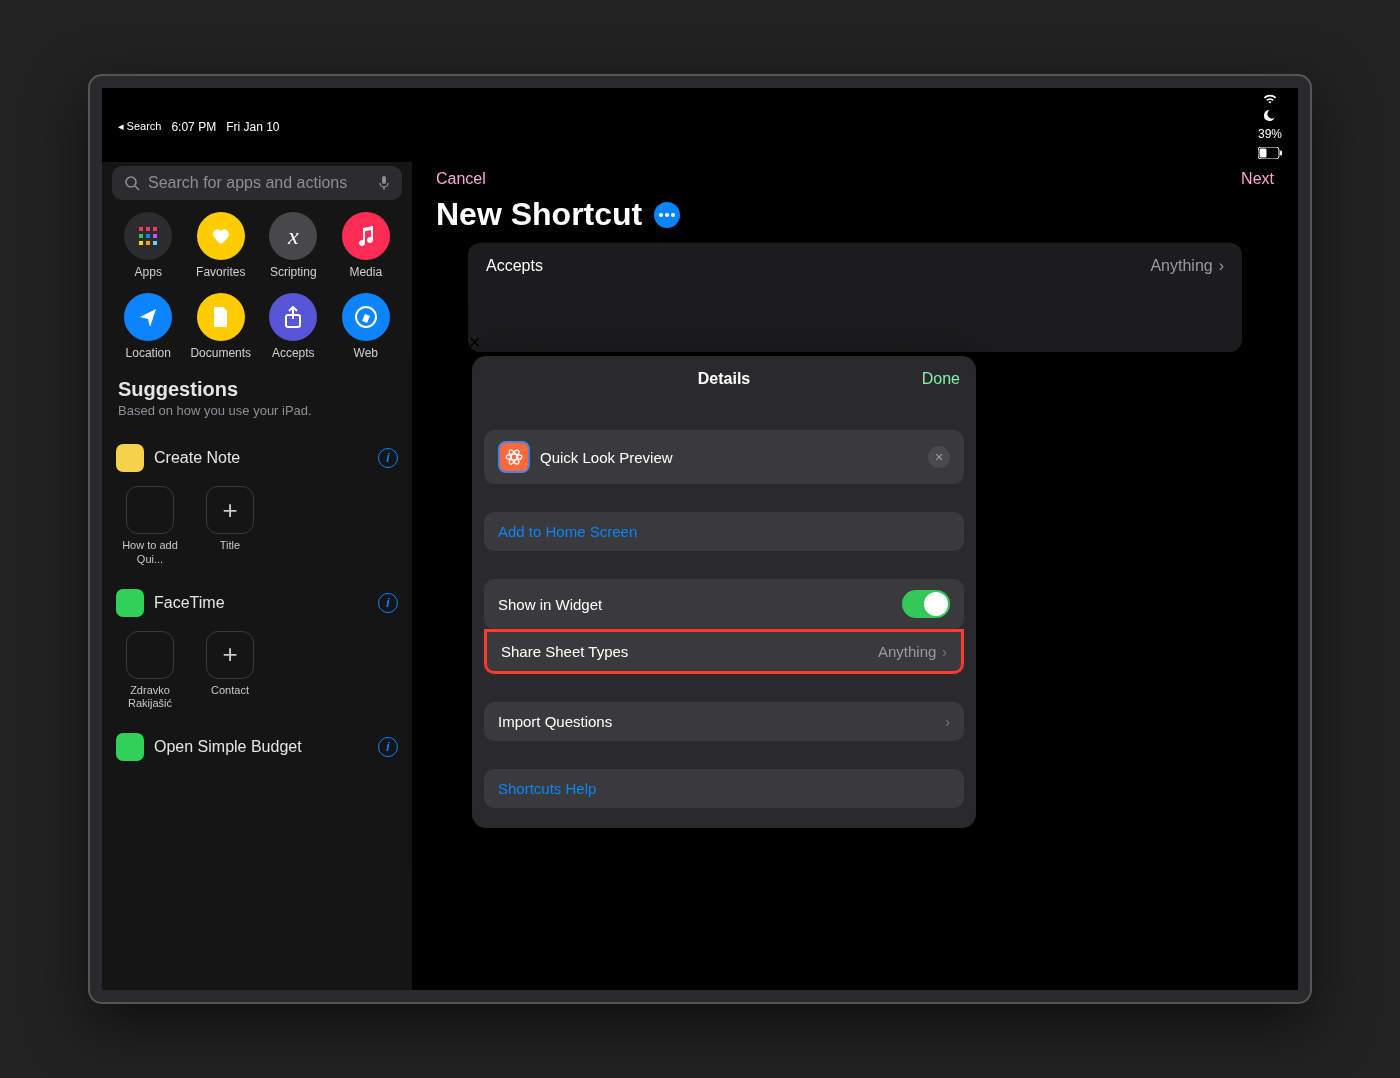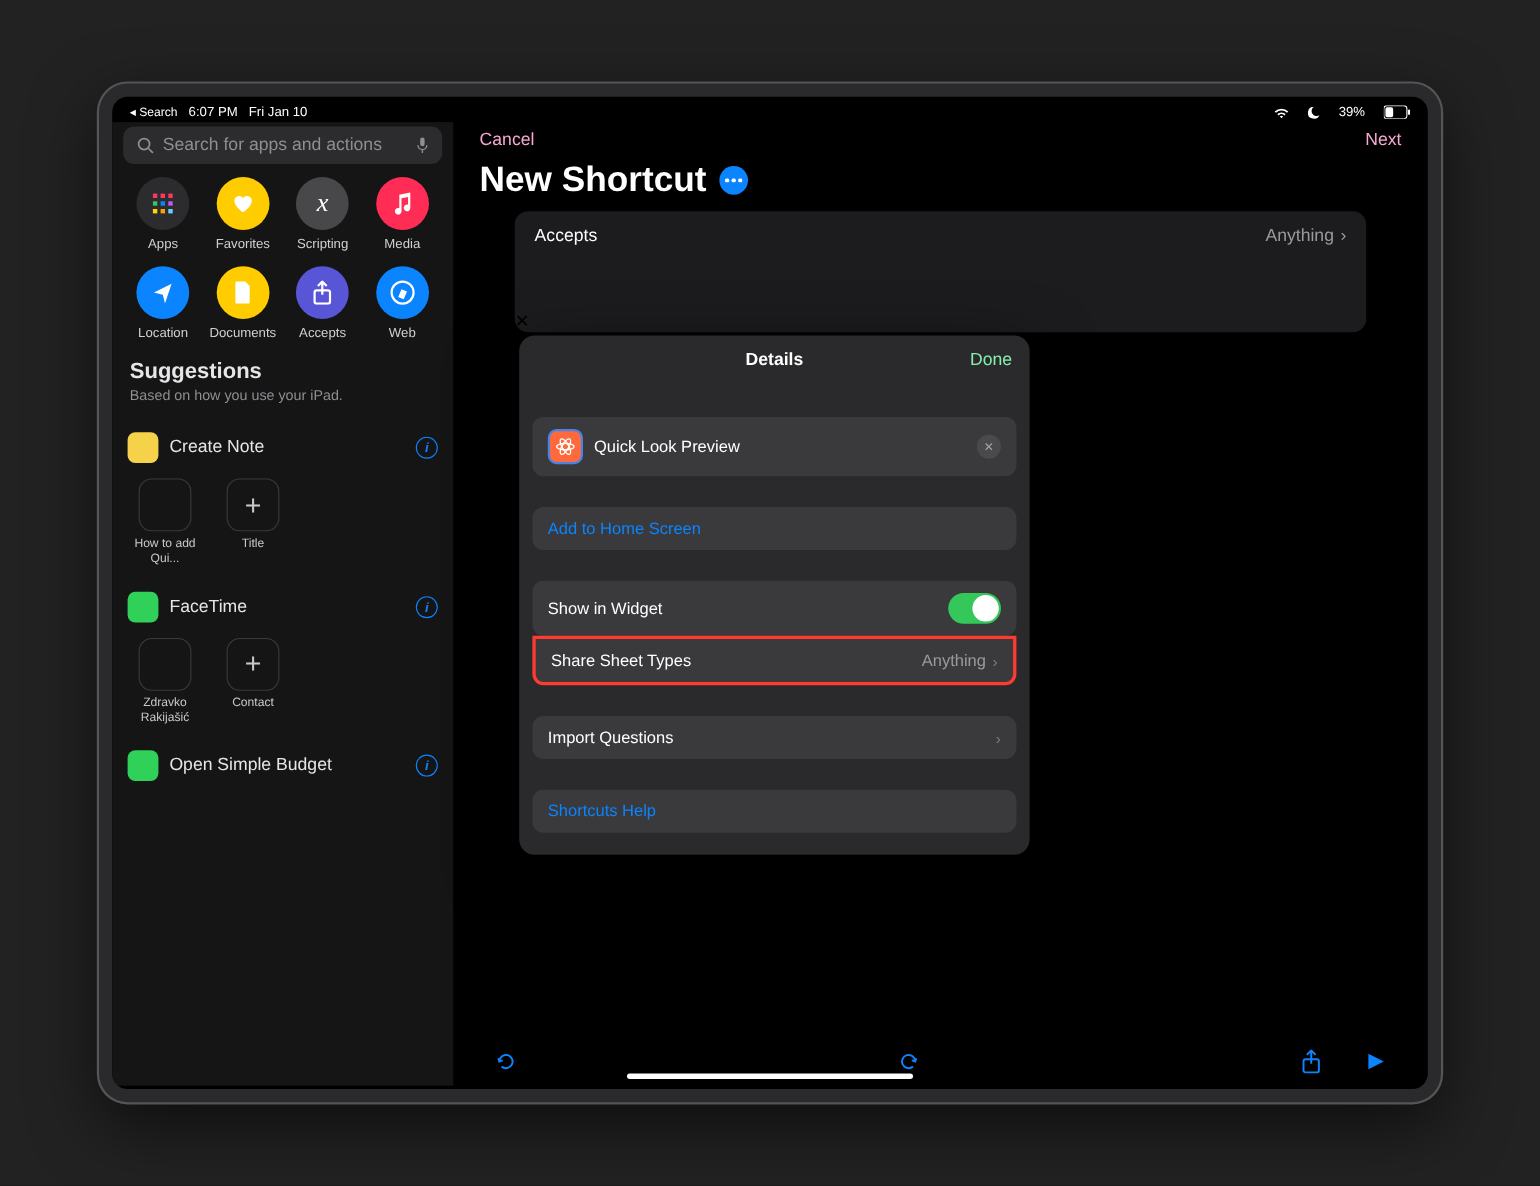--- a/index.html
+++ b/index.html
@@ -1,34 +1,34 @@
 <!DOCTYPE html>
 <html><head>
 <meta charset="utf-8">
 <style>
 * { margin: 0; padding: 0; box-sizing: border-box; font-family: -apple-system, BlinkMacSystemFont, "Helvetica Neue", sans-serif; -webkit-font-smoothing: antialiased; }
 body { background: #222; display: flex; justify-content: center; align-items: center; height: 100vh; }
 
 .ipad-frame {
   width: 1220px; height: 926px;
   background: #000;
-  border-radius: 26px;
+  border-radius: 12px;
   border: 12px solid #2a2a2c;
   box-shadow: 0 0 0 2px #555, 0 20px 60px rgba(0,0,0,.6);
   position: relative;
   overflow: hidden;
 }
 
 .status-bar {
   display: flex; justify-content: space-between; align-items: center;
   padding: 6px 16px 3px; color: #fff; font-size: 12px; font-weight: 500;
 }
 .status-left { display: flex; gap: 10px; align-items: center; }
 .status-left .back { font-size: 11px; }
-.status-right { display: flex; gap: 17px; align-items: flex-end; }
+.status-right { display: flex; gap: 6px; align-items: center; flex-direction: column; }
 
 .screen { display: flex; height: calc(100% - 26px); position: relative; }
 
 
 .sidebar {
   width: 310px; background: rgba(30,30,32,.7); padding: 4px 10px 0;
   overflow: hidden;
 }
 .search-box {
   background: #2c2c2e; border-radius: 10px; padding: 8px 12px;
@@ -80,21 +80,21 @@
 
 .bottom-bar { display: flex; justify-content: space-between; align-items: center; padding: 10px 16px; }
 .bt-left, .bt-mid, .bt-right { display: flex; gap: 26px; align-items: center; }
 .bt-ic { width: 24px; height: 24px; color: #0a84ff; cursor: pointer; display: flex; align-items: center; justify-content: center; font-size: 20px; }
 
 .home-ind { position: absolute; bottom: 6px; left: 50%; transform: translateX(-50%); width: 260px; height: 5px; background: #fff; border-radius: 3px; }
 
 
 .popover {
   position: absolute; top: 194px; left: 370px;
-  width: 464px;
+  width: 504px;
   background: #2a2a2c; border-radius: 14px;
   box-shadow: 0 20px 60px rgba(0,0,0,.7);
   overflow: hidden;
 }
 .pop-head { display: flex; align-items: center; justify-content: center; padding: 14px 16px; position: relative; }
 .pop-head .pt { color: #fff; font-size: 16px; font-weight: 600; }
 .pop-head .done { position: absolute; right: 16px; color: #86efac; font-size: 16px; cursor: pointer; }
 
 .pop-body { padding: 0 12px 20px; }
 .group { background: #3a3a3c; border-radius: 10px; margin-top: 28px; }

